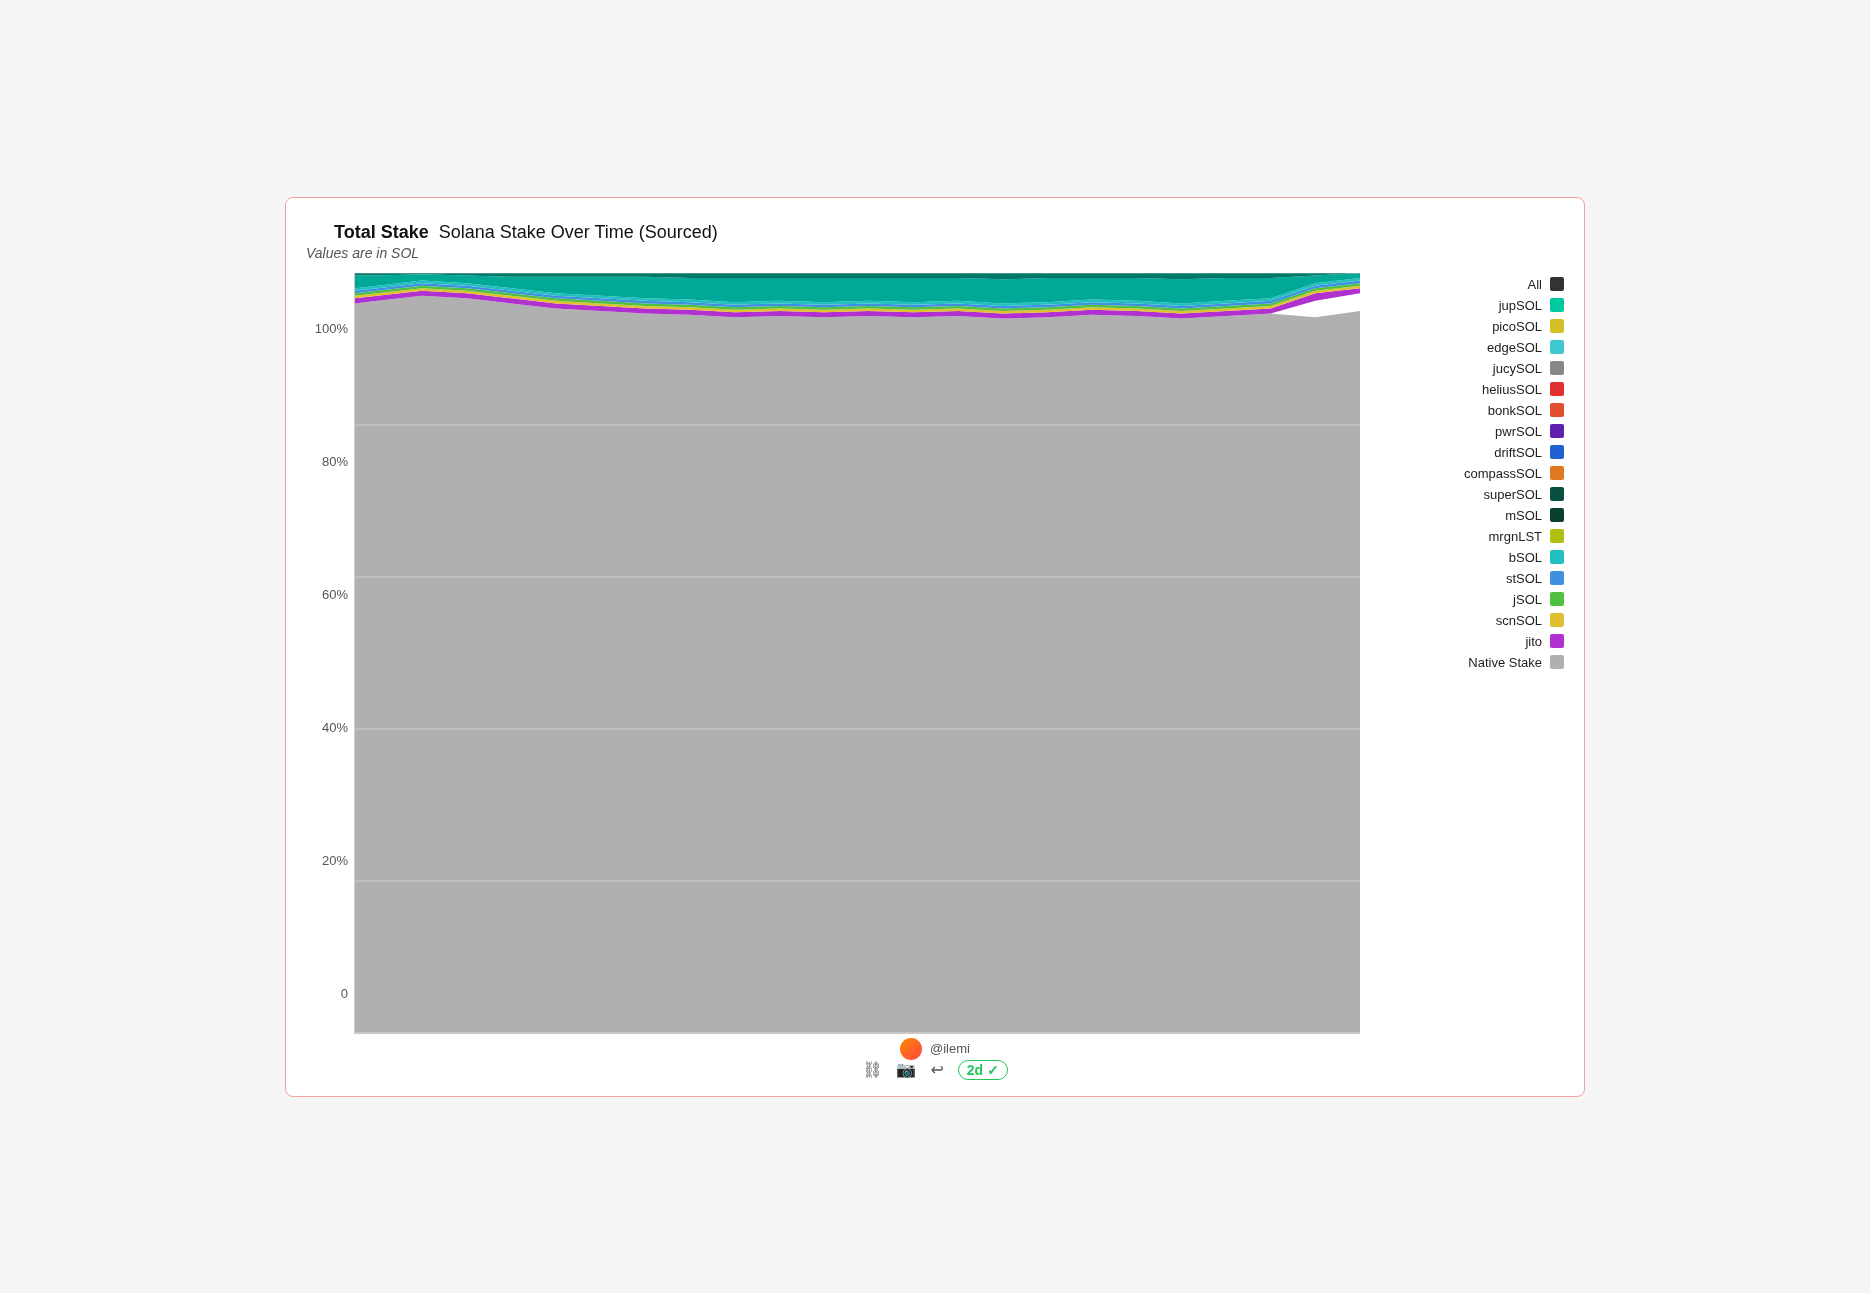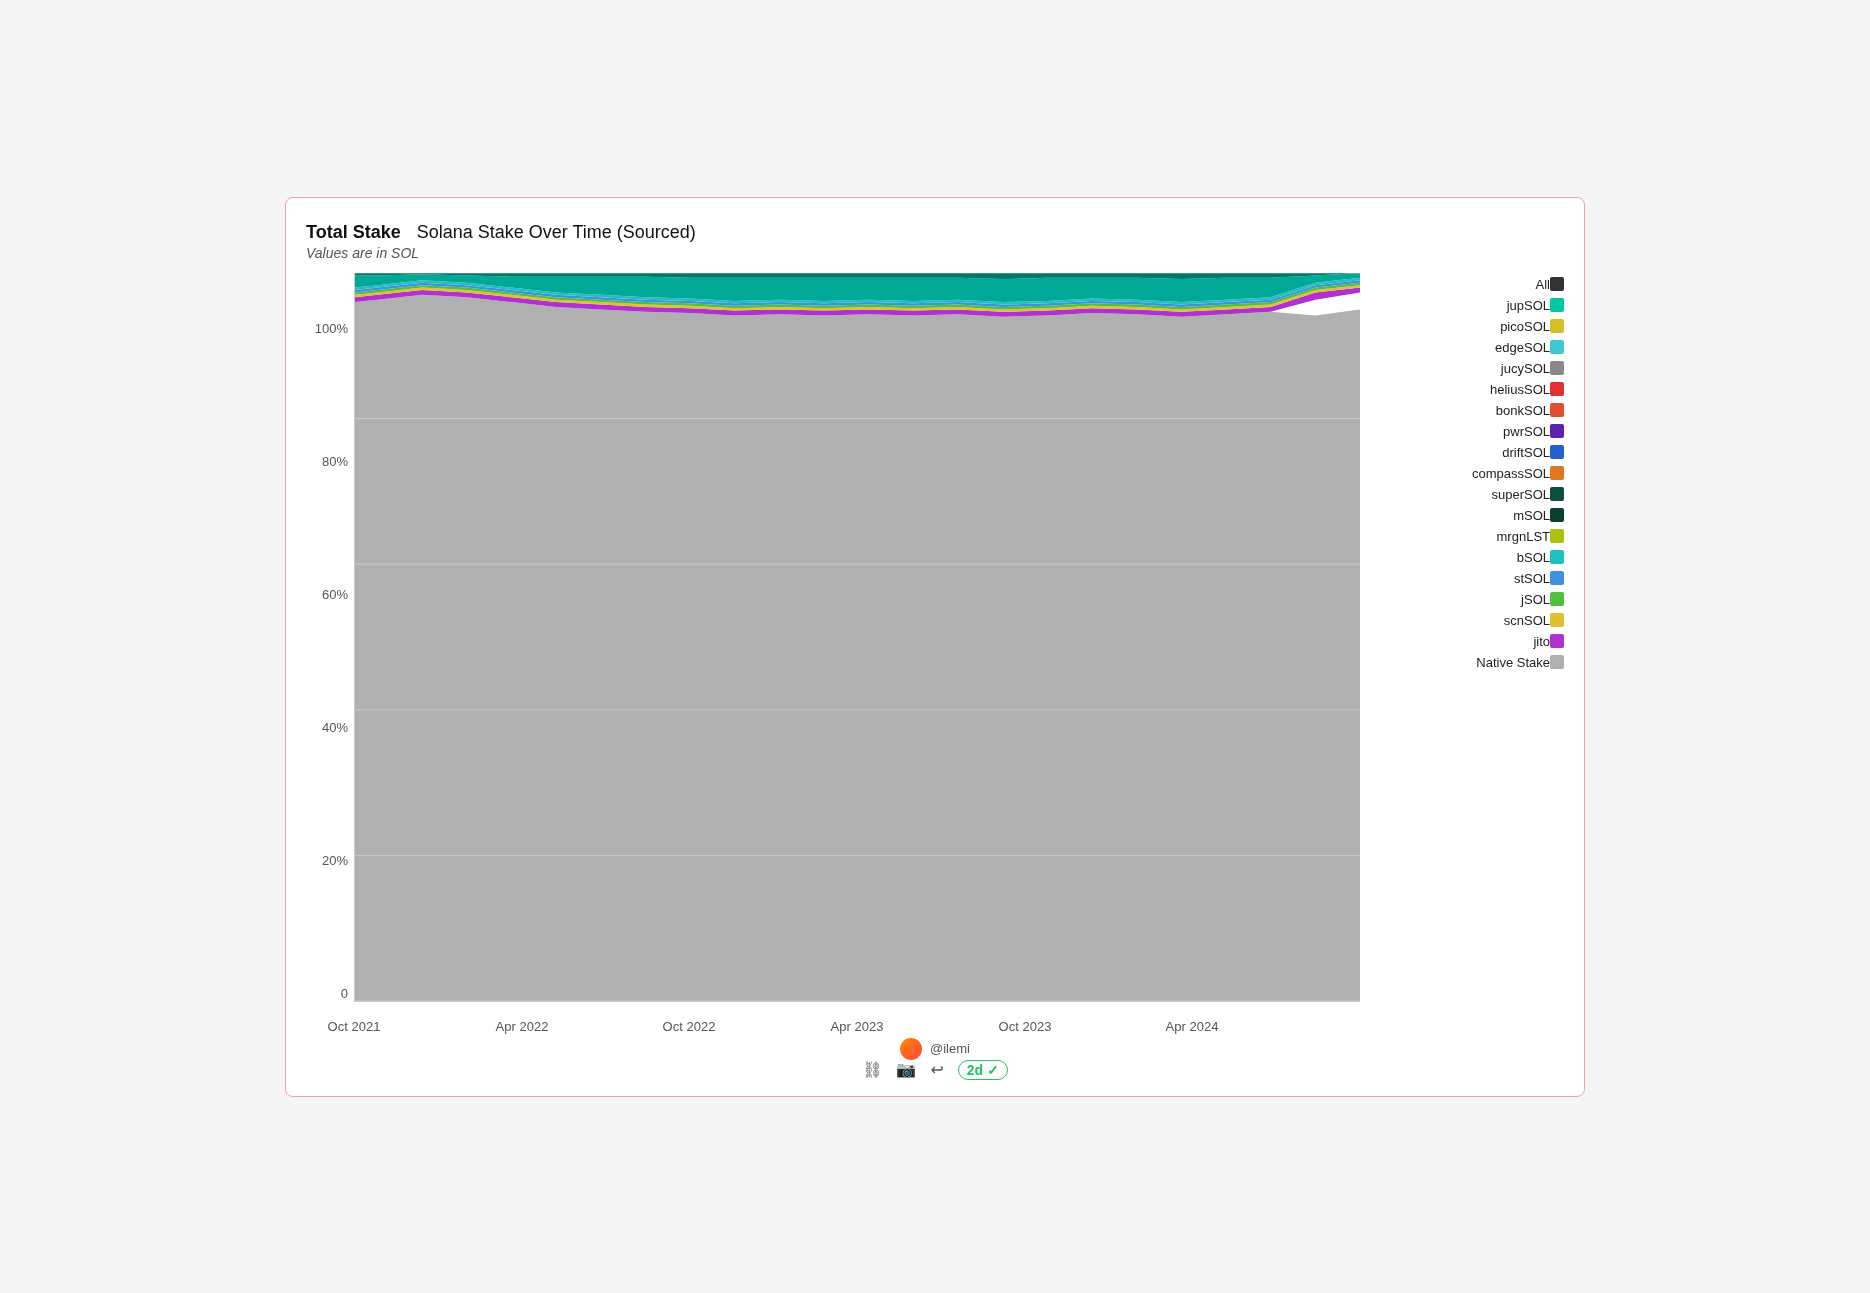--- a/index.html
+++ b/index.html
@@ -18,22 +18,23 @@
       padding: 24px 20px 16px 20px;
       width: 1300px;
       height: 900px;
       display: flex;
       flex-direction: column;
       position: relative;
     }
     .title-row {
       display: flex;
       align-items: flex-end;
-      gap: 16px;
+      gap: 10px;
       margin-bottom: 2px;
+      margin-left: 28px;
     }
     .title-bold {
       font-size: 18px;
       font-weight: 700;
       color: #111;
     }
     .title-normal {
       font-size: 18px;
       font-weight: 400;
       color: #111;
@@ -102,20 +103,21 @@
       display: flex;
       flex-direction: column;
       gap: 6px;
       padding-top: 4px;
       justify-content: flex-start;
     }
     .legend-item {
       display: flex;
       align-items: center;
       justify-content: flex-end;
+      gap: 8px;
       font-size: 13px;
       color: #222;
     }
     .legend-dot {
       width: 14px;
       height: 14px;
       border-radius: 2px;
       flex-shrink: 0;
     }
     .footer {
@@ -209,29 +211,20 @@
                      900,0 0,0" fill="#007868"></polygon>
 
             <line x1="0" y1="0" x2="900" y2="0" stroke="#ddd" stroke-width="0.5"></line>
             <line x1="0" y1="120" x2="900" y2="120" stroke="#ddd" stroke-width="0.5"></line>
             <line x1="0" y1="240" x2="900" y2="240" stroke="#ddd" stroke-width="0.5"></line>
             <line x1="0" y1="360" x2="900" y2="360" stroke="#ddd" stroke-width="0.5"></line>
             <line x1="0" y1="480" x2="900" y2="480" stroke="#ddd" stroke-width="0.5"></line>
             <line x1="0" y1="600" x2="900" y2="600" stroke="#ccc" stroke-width="1"></line>
           </svg>
         </div>
-        <div class="x-axis">
-
-        <span class="x-label" style="left: 0%;">Oct 2021</span>
-            <span class="x-label" style="left: 16.7%;">Apr 2022</span>
-            <span class="x-label" style="left: 33.3%;">Oct 2022</span>
-            <span class="x-label" style="left: 50%;">Apr 2023</span>
-            <span class="x-label" style="left: 66.7%;">Oct 2023</span>
-            <span class="x-label" style="left: 83.3%;">Apr 2024</span>
-          </div>
       </div>
       <div class="legend">
 
       <div class="legend-item">
             <span>All</span>
             <span class="legend-dot" style="background: rgb(51, 51, 51);"></span>
           </div>
           <div class="legend-item">
             <span>jupSOL</span>
             <span class="legend-dot" style="background: rgb(0, 200, 160);"></span>

